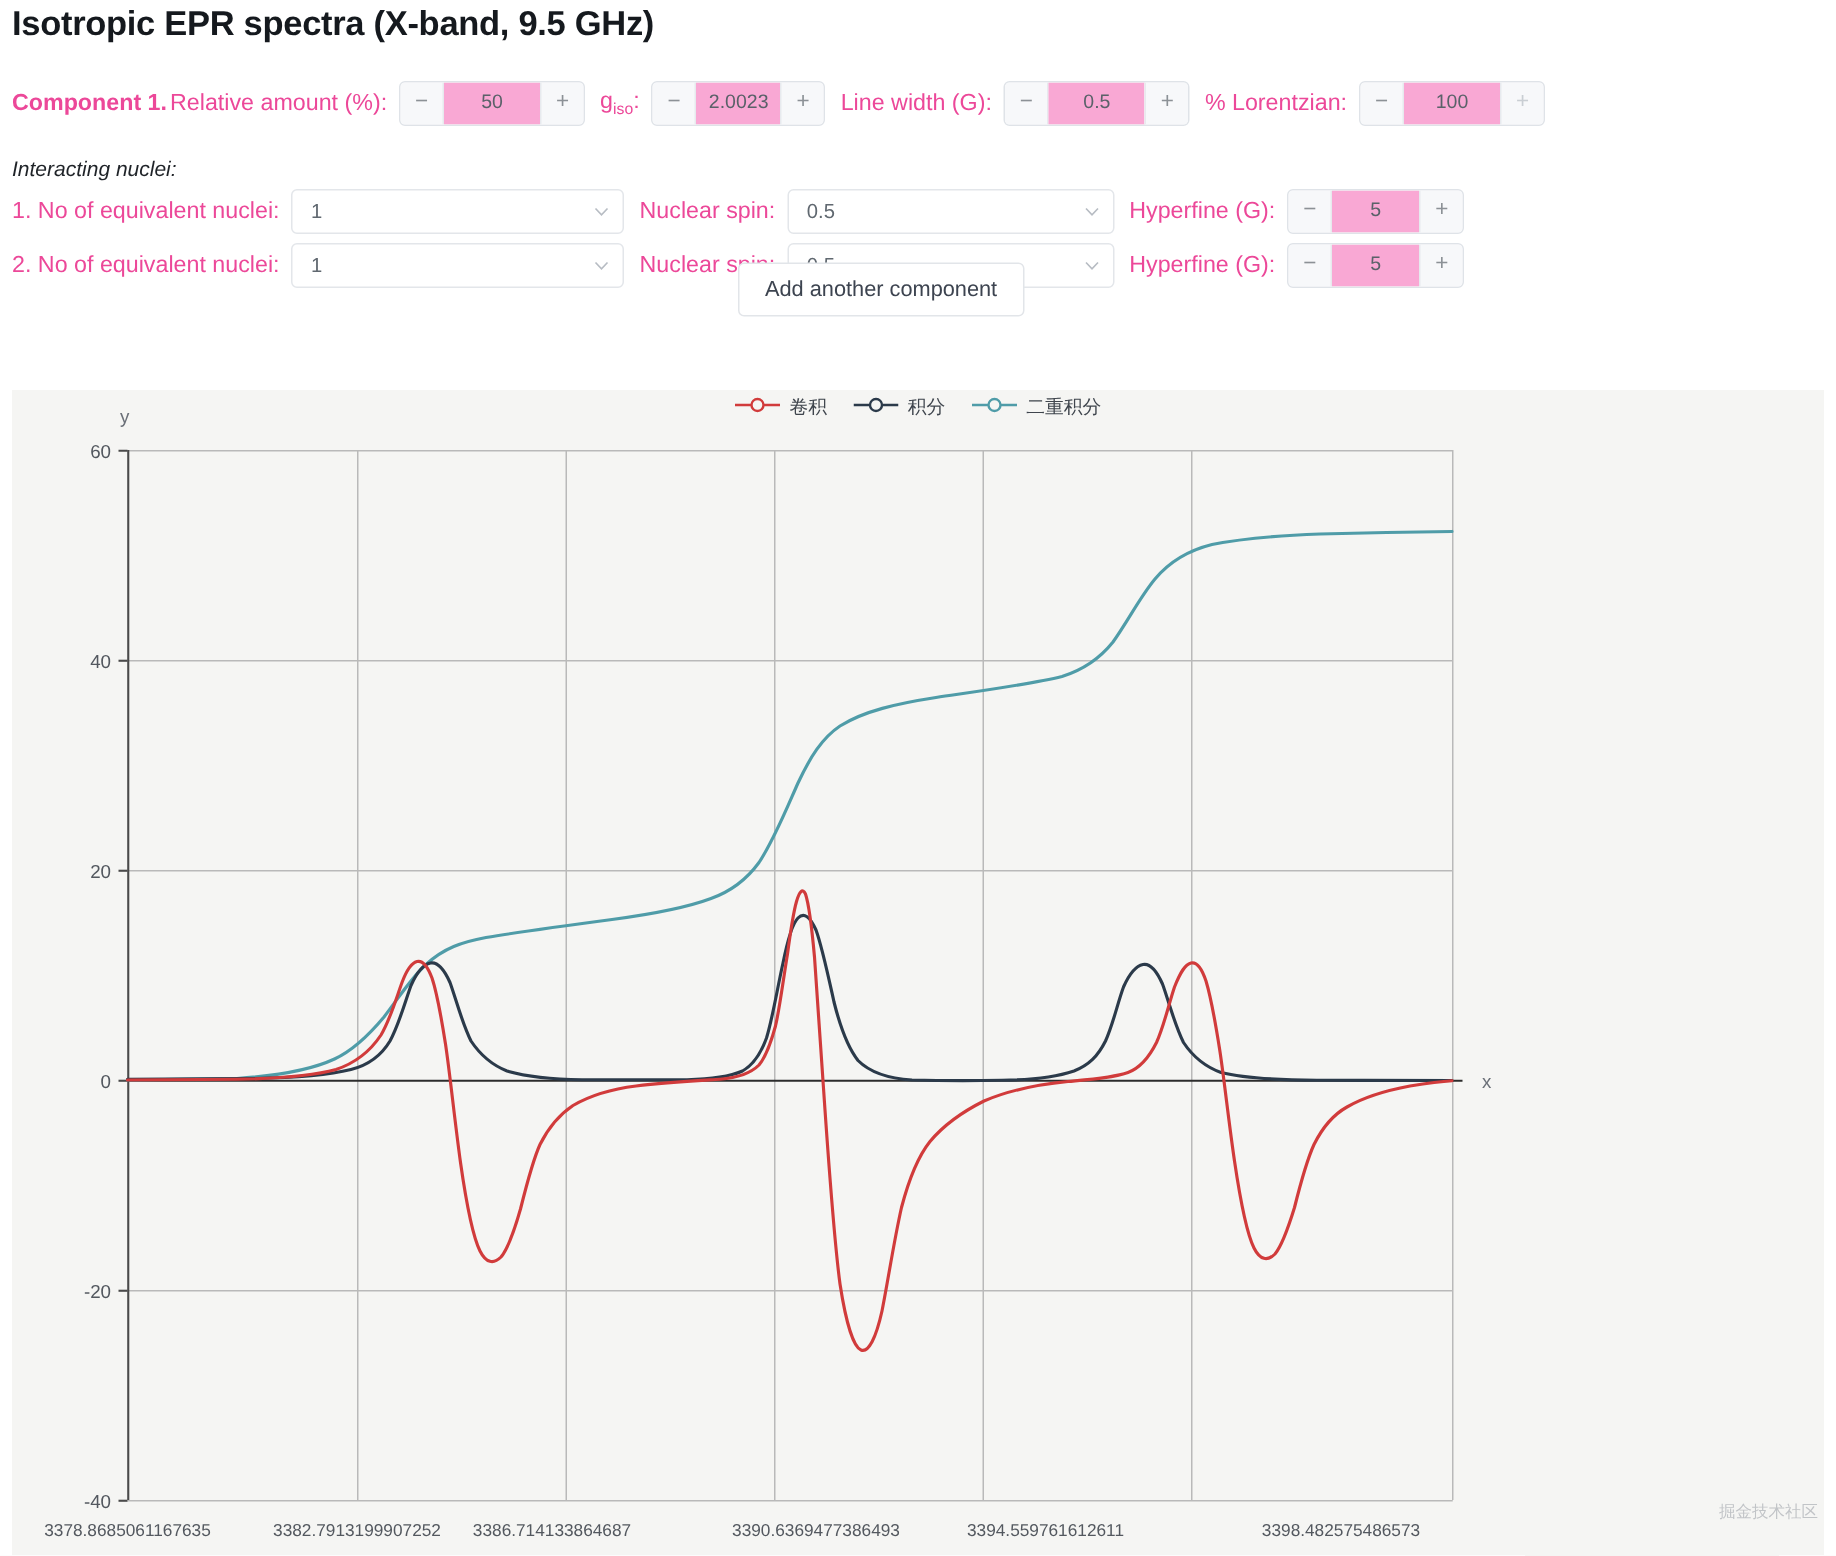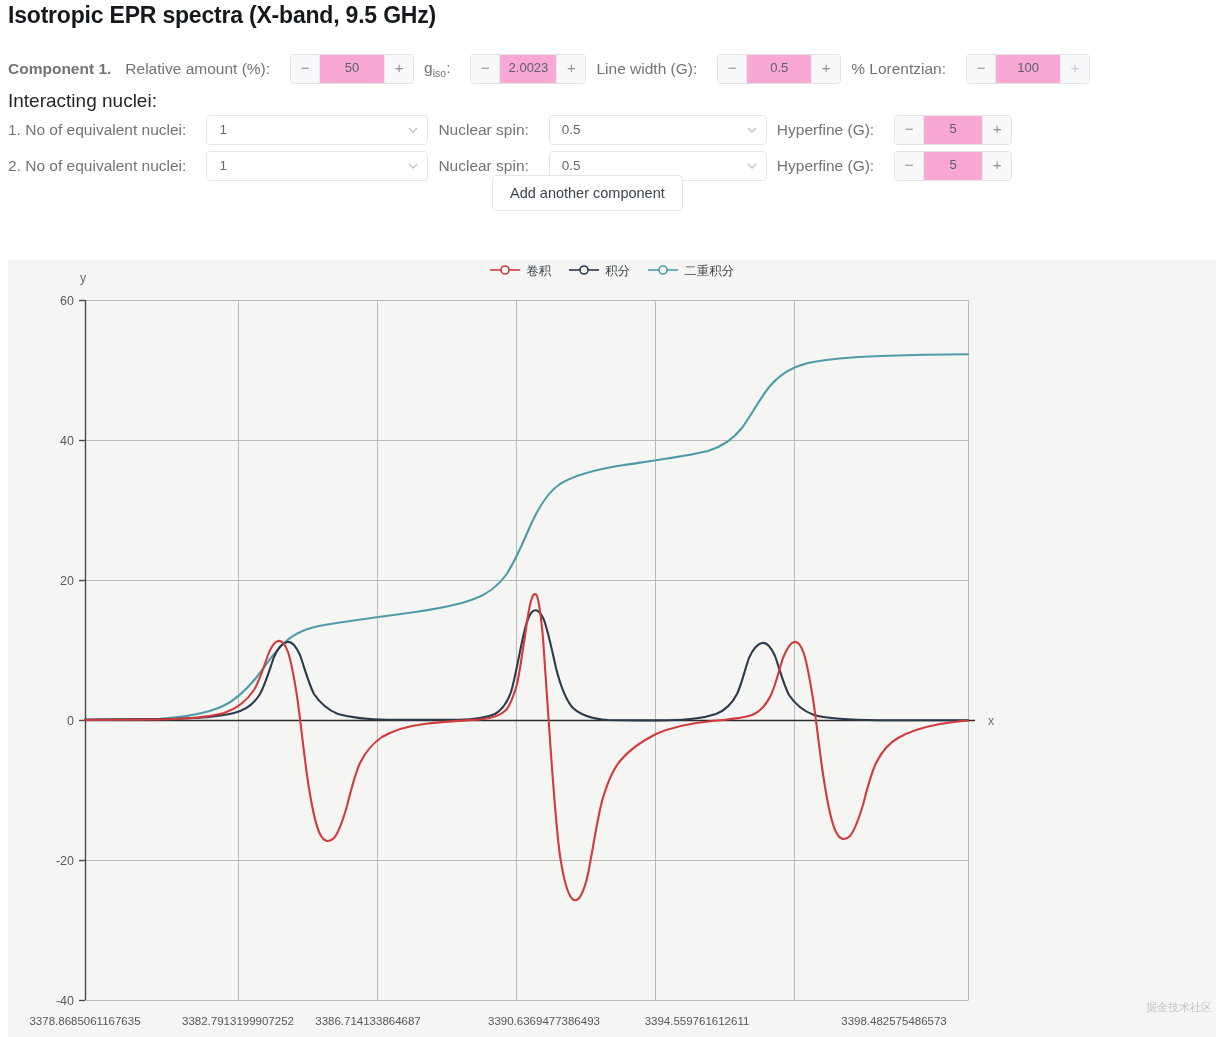--- a/index.html
+++ b/index.html
@@ -40,30 +40,32 @@
     display: flex;
     align-items: center;
     white-space: nowrap;
   }
   .row-main { padding-left: 8px; height: 42px; }
   .row-nuc  { padding-left: 8px; height: 36px; }
   .row-btn  { padding-left: 8px; height: 40px; }
 
   .lbl {
     font-size: 15.5px;
-    color: #737373;
-    padding-right: 14px;
+    color: #ec4899;
+    padding-right: 2px;
   }
   .lbl-strong { font-weight: bold; }
   .lbl-italic {
-    font-size: 19px;
+    font-style: italic;
+    font-size: 14px;
     padding-left: 8px;
     display: block;
     height: 22px;
     line-height: 22px;
+    margin-top: 11px;
   }
   .lbl-sp { padding-left: 10px; }
   .lbl-giso sub { font-size: 10.5px; }
 
   
   .stepper {
     display: inline-flex;
     align-items: stretch;
     height: 28px;
     border: 1px solid #dfe3e8;

